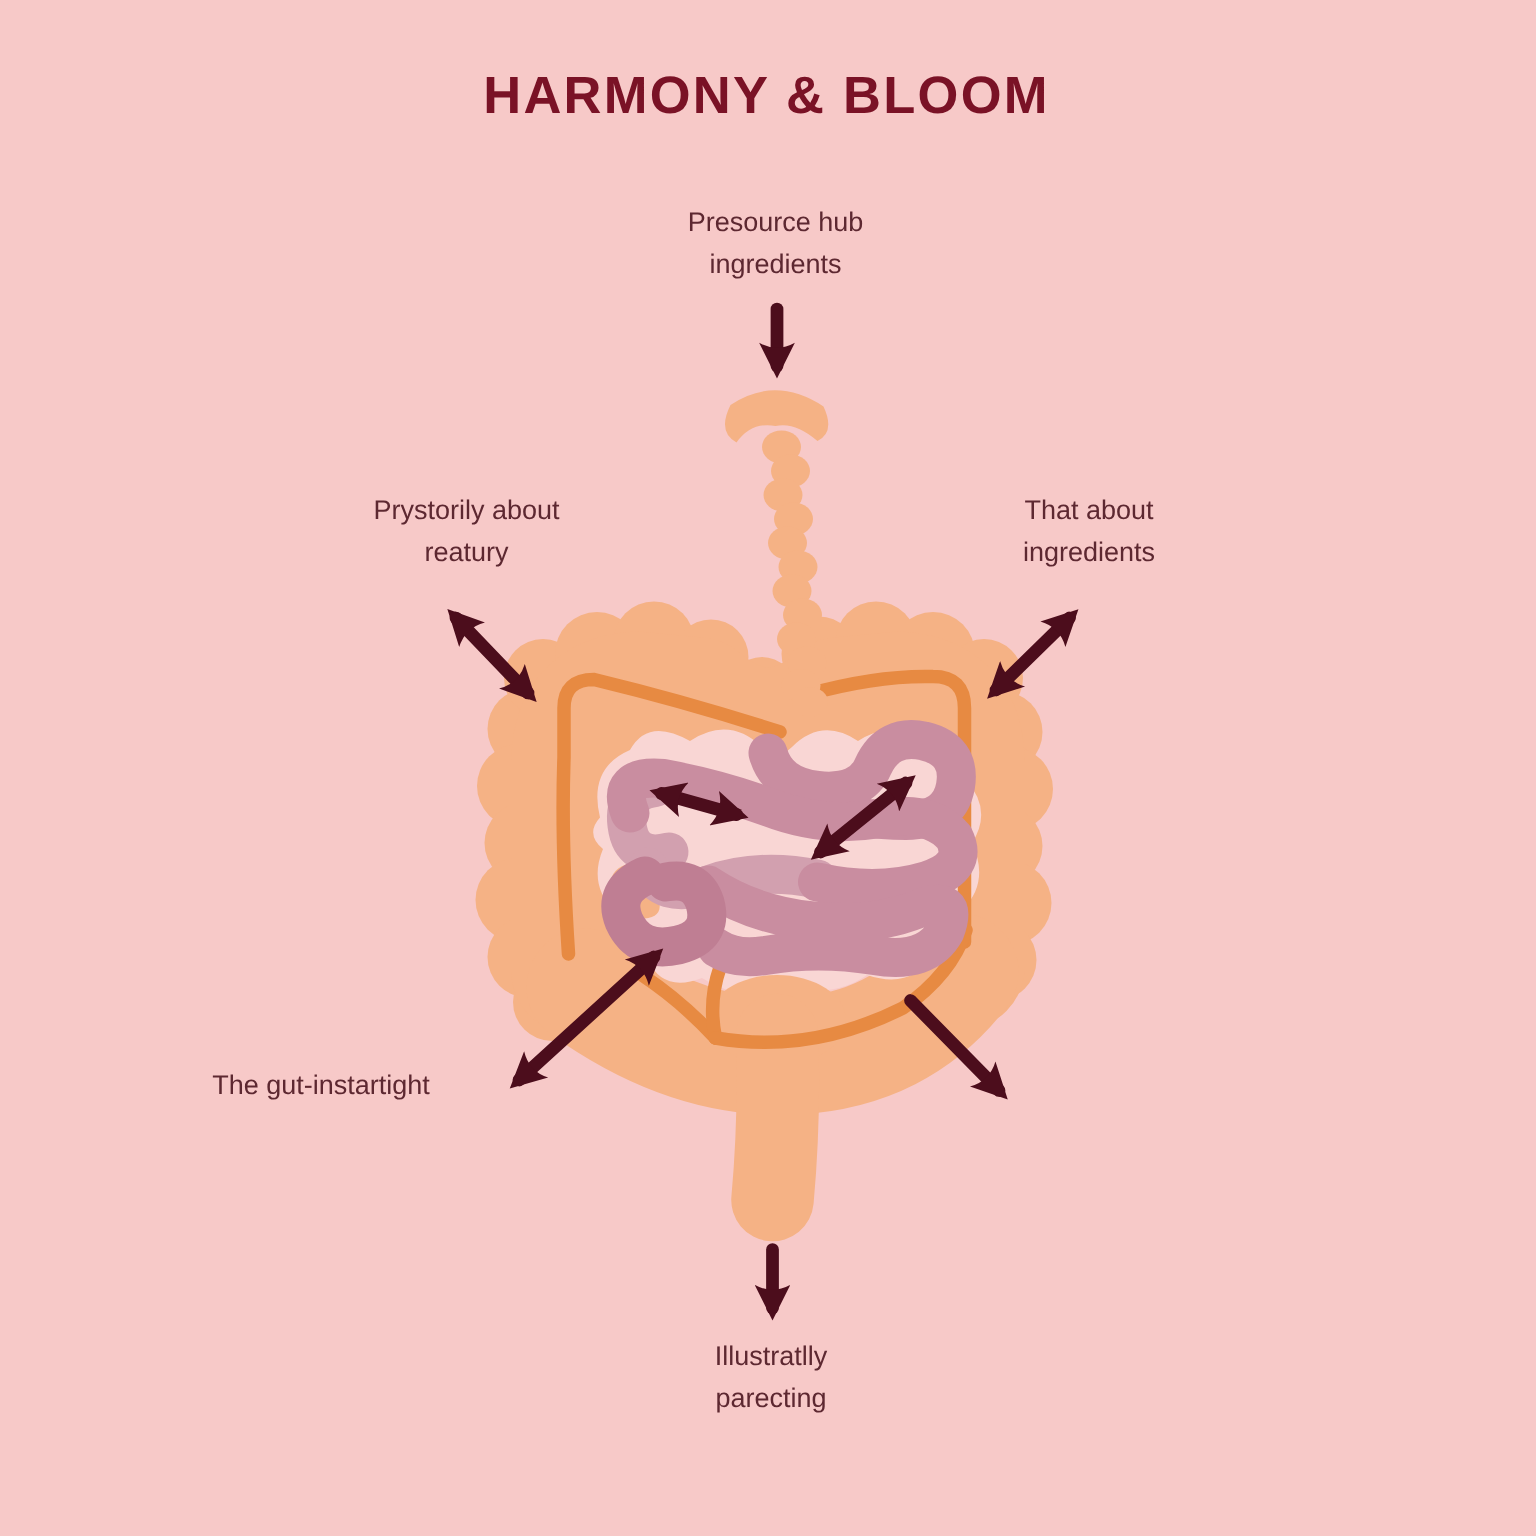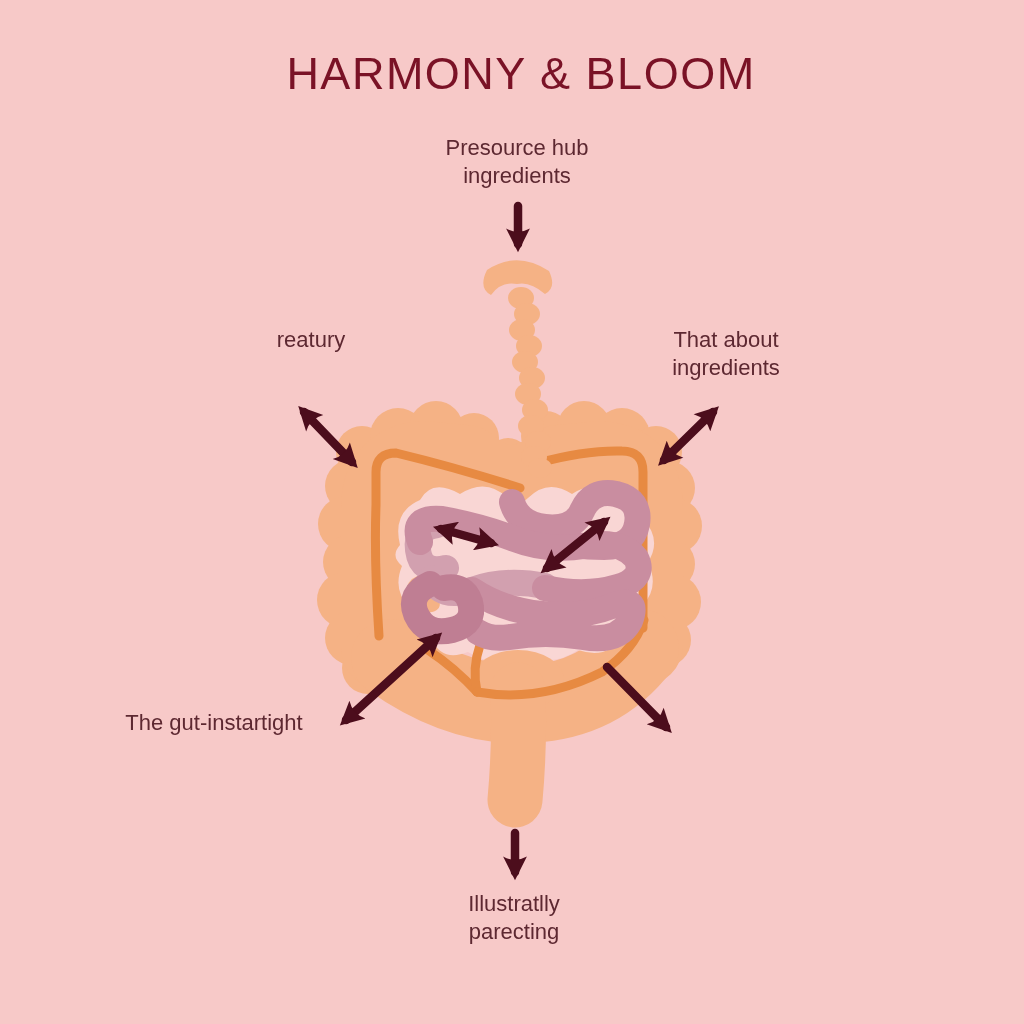--- a/index.html
+++ b/index.html
@@ -3,26 +3,26 @@
 <meta charset="utf-8">
 <style>
   html,body{margin:0;padding:0;background:#f7c9c8;}
   .canvas{
     position:relative;width:1024px;height:1024px;overflow:hidden;
     background:var(--background,#f7c9c8);
     font-family:"Liberation Sans",sans-serif;
   }
   .title{
     position:absolute;left:511px;top:40px;transform:translateX(-50%);
-    font-size:45px;line-height:48px;font-weight:400;letter-spacing:1.5px;
-    color:var(--title-text,#7a1226);white-space:nowrap;margin:10px;
+    font-size:35px;line-height:48px;font-weight:700;letter-spacing:1.5px;
+    color:var(--title-text,#7a1226);white-space:nowrap;margin:0;
   }
   .label{
     position:absolute;transform:translateX(-50%);text-align:center;
-    font-size:22px;line-height:28px;font-weight:400;
+    font-size:18px;line-height:28px;font-weight:400;
     color:var(--label-text,#5d2831);white-space:nowrap;
   }
   .label span{display:block;}
   svg{position:absolute;left:0;top:0;}
 </style>
 </head>
 <body>
 
 <div class="canvas">
 
@@ -134,20 +134,21 @@
   </svg>
 
   <h1 class="title">HARMONY &amp; BLOOM</h1>
 
   <div class="label" style="left:517px;top:134px">
     <span>Presource hub</span>
     <span>ingredients</span>
   </div>
 
   <div class="label" style="left:311px;top:326px">
+    <span>Prystorily about</span>
     <span>reatury</span>
   </div>
 
   <div class="label" style="left:726px;top:326px">
     <span>That about</span>
     <span>ingredients</span>
   </div>
 
   <div class="label" style="left:214px;top:709px">
     <span>The gut-instartight</span>

